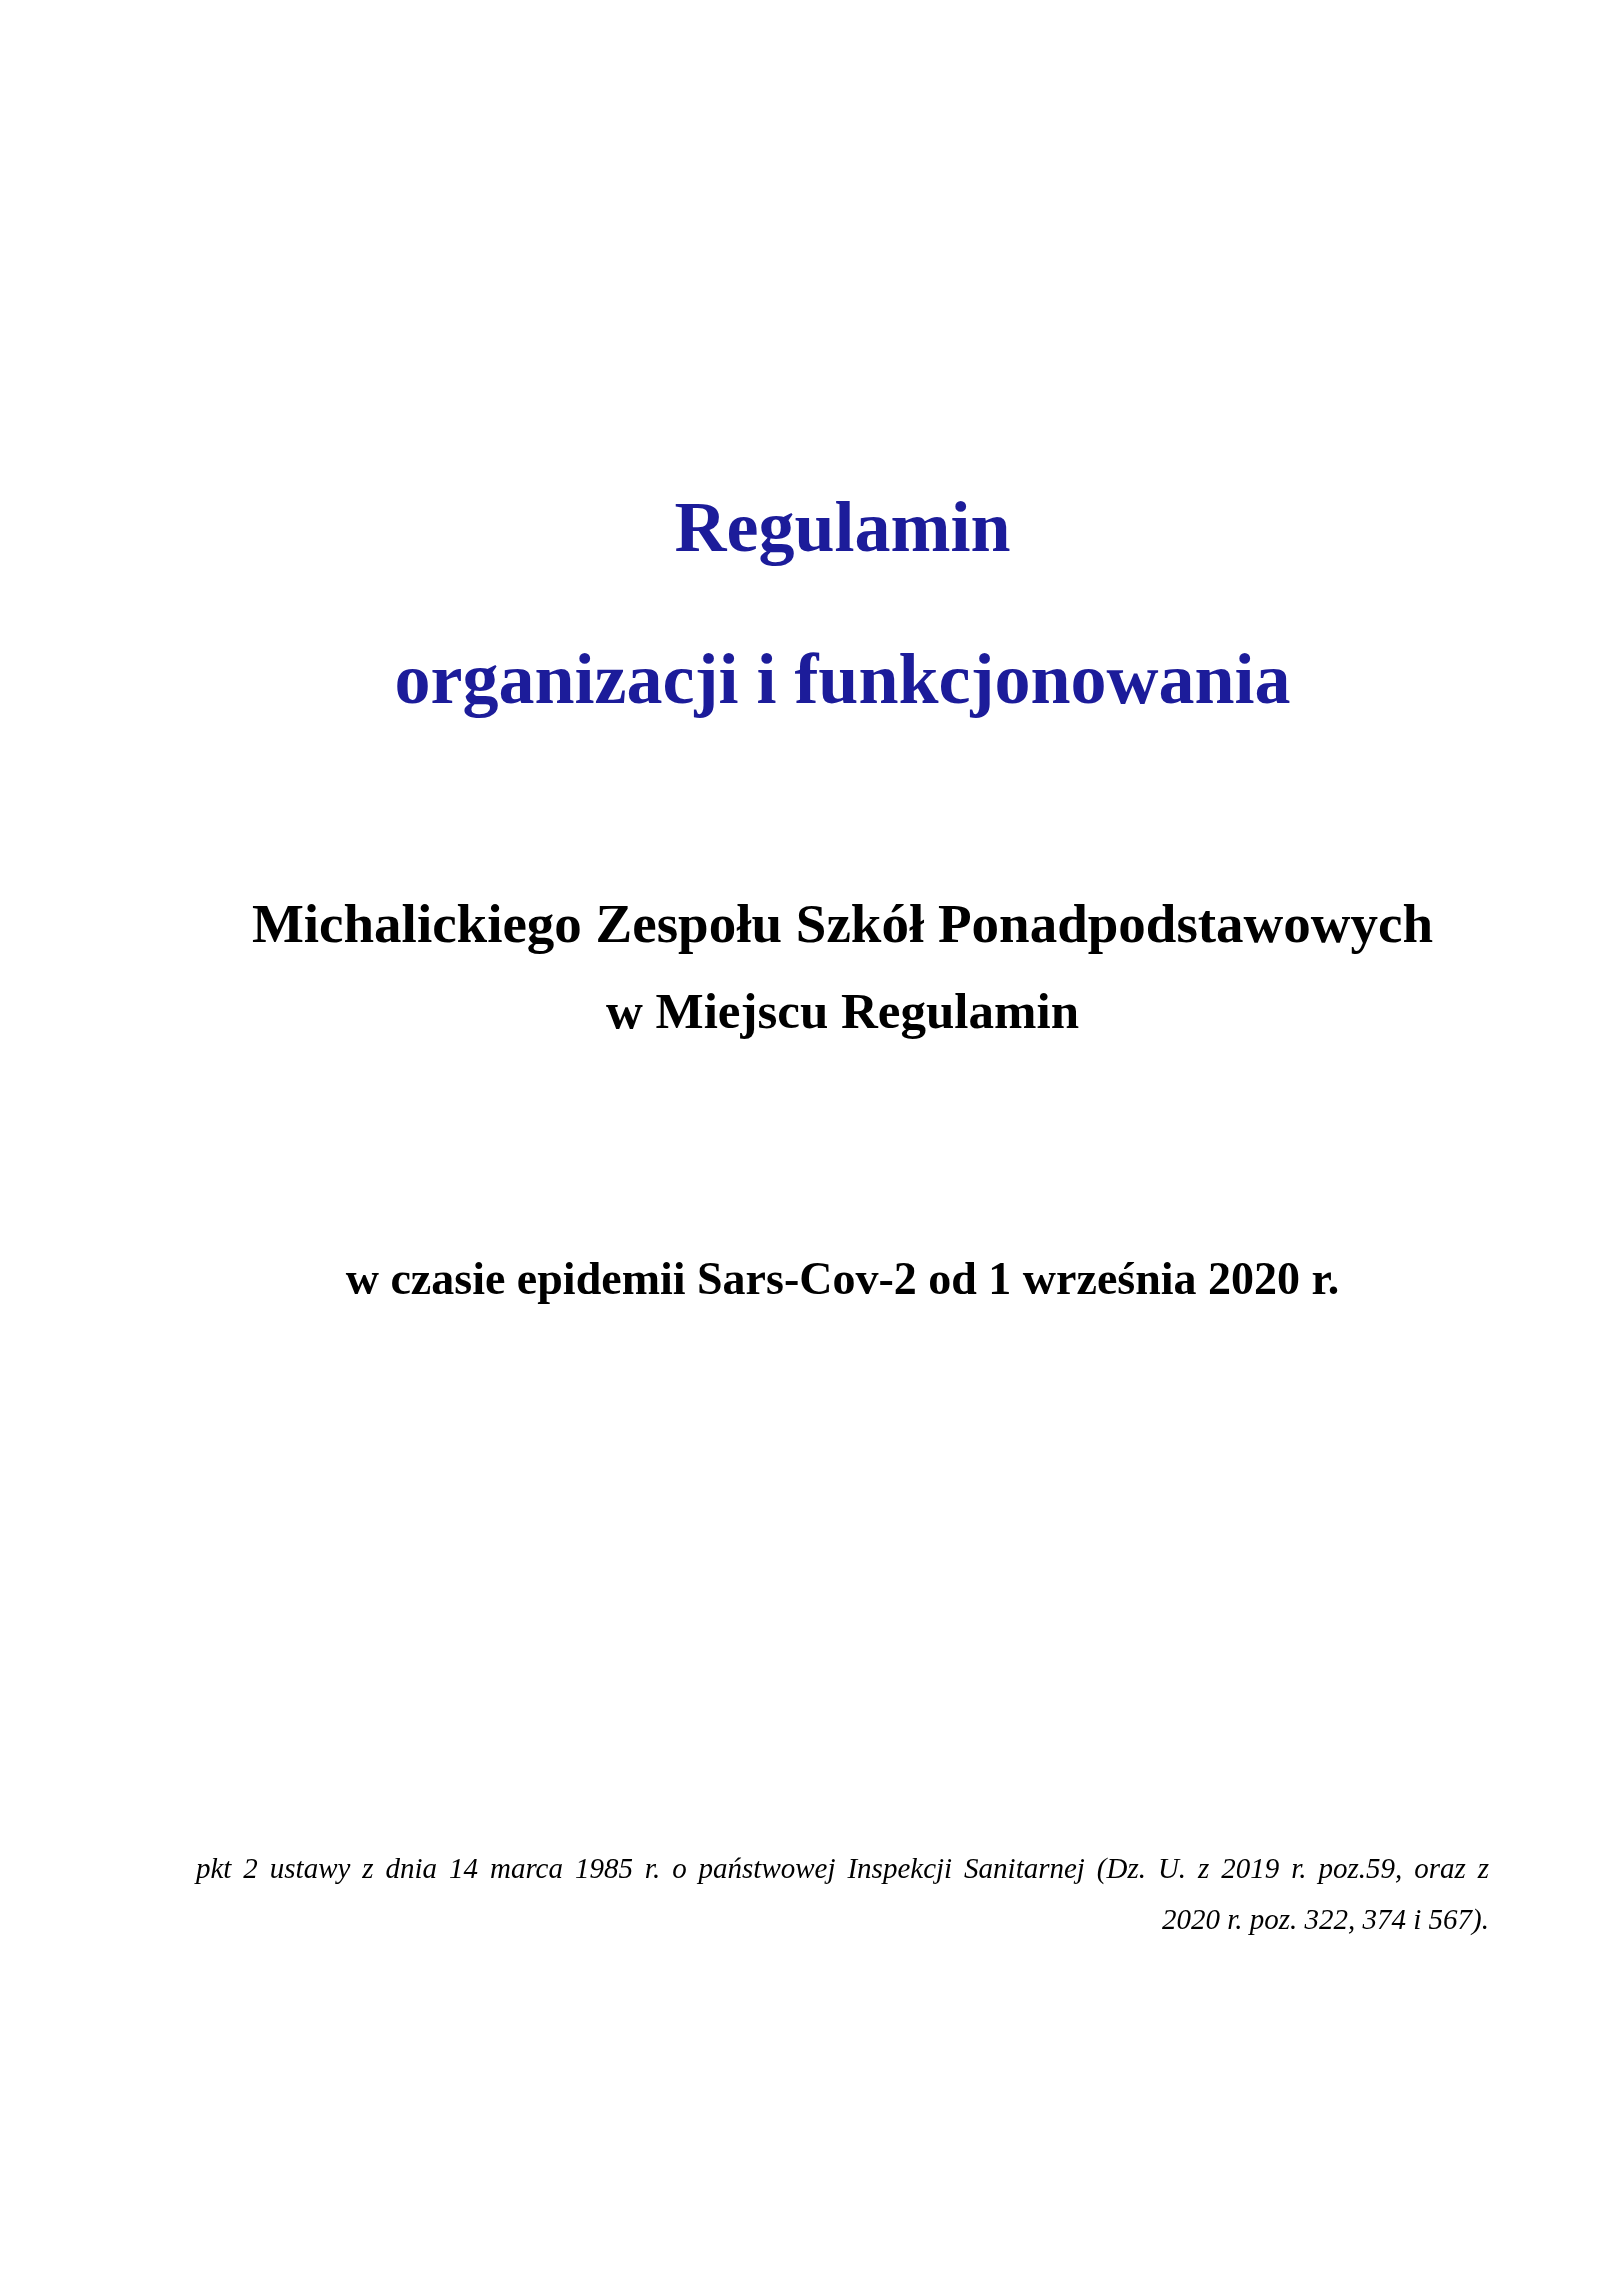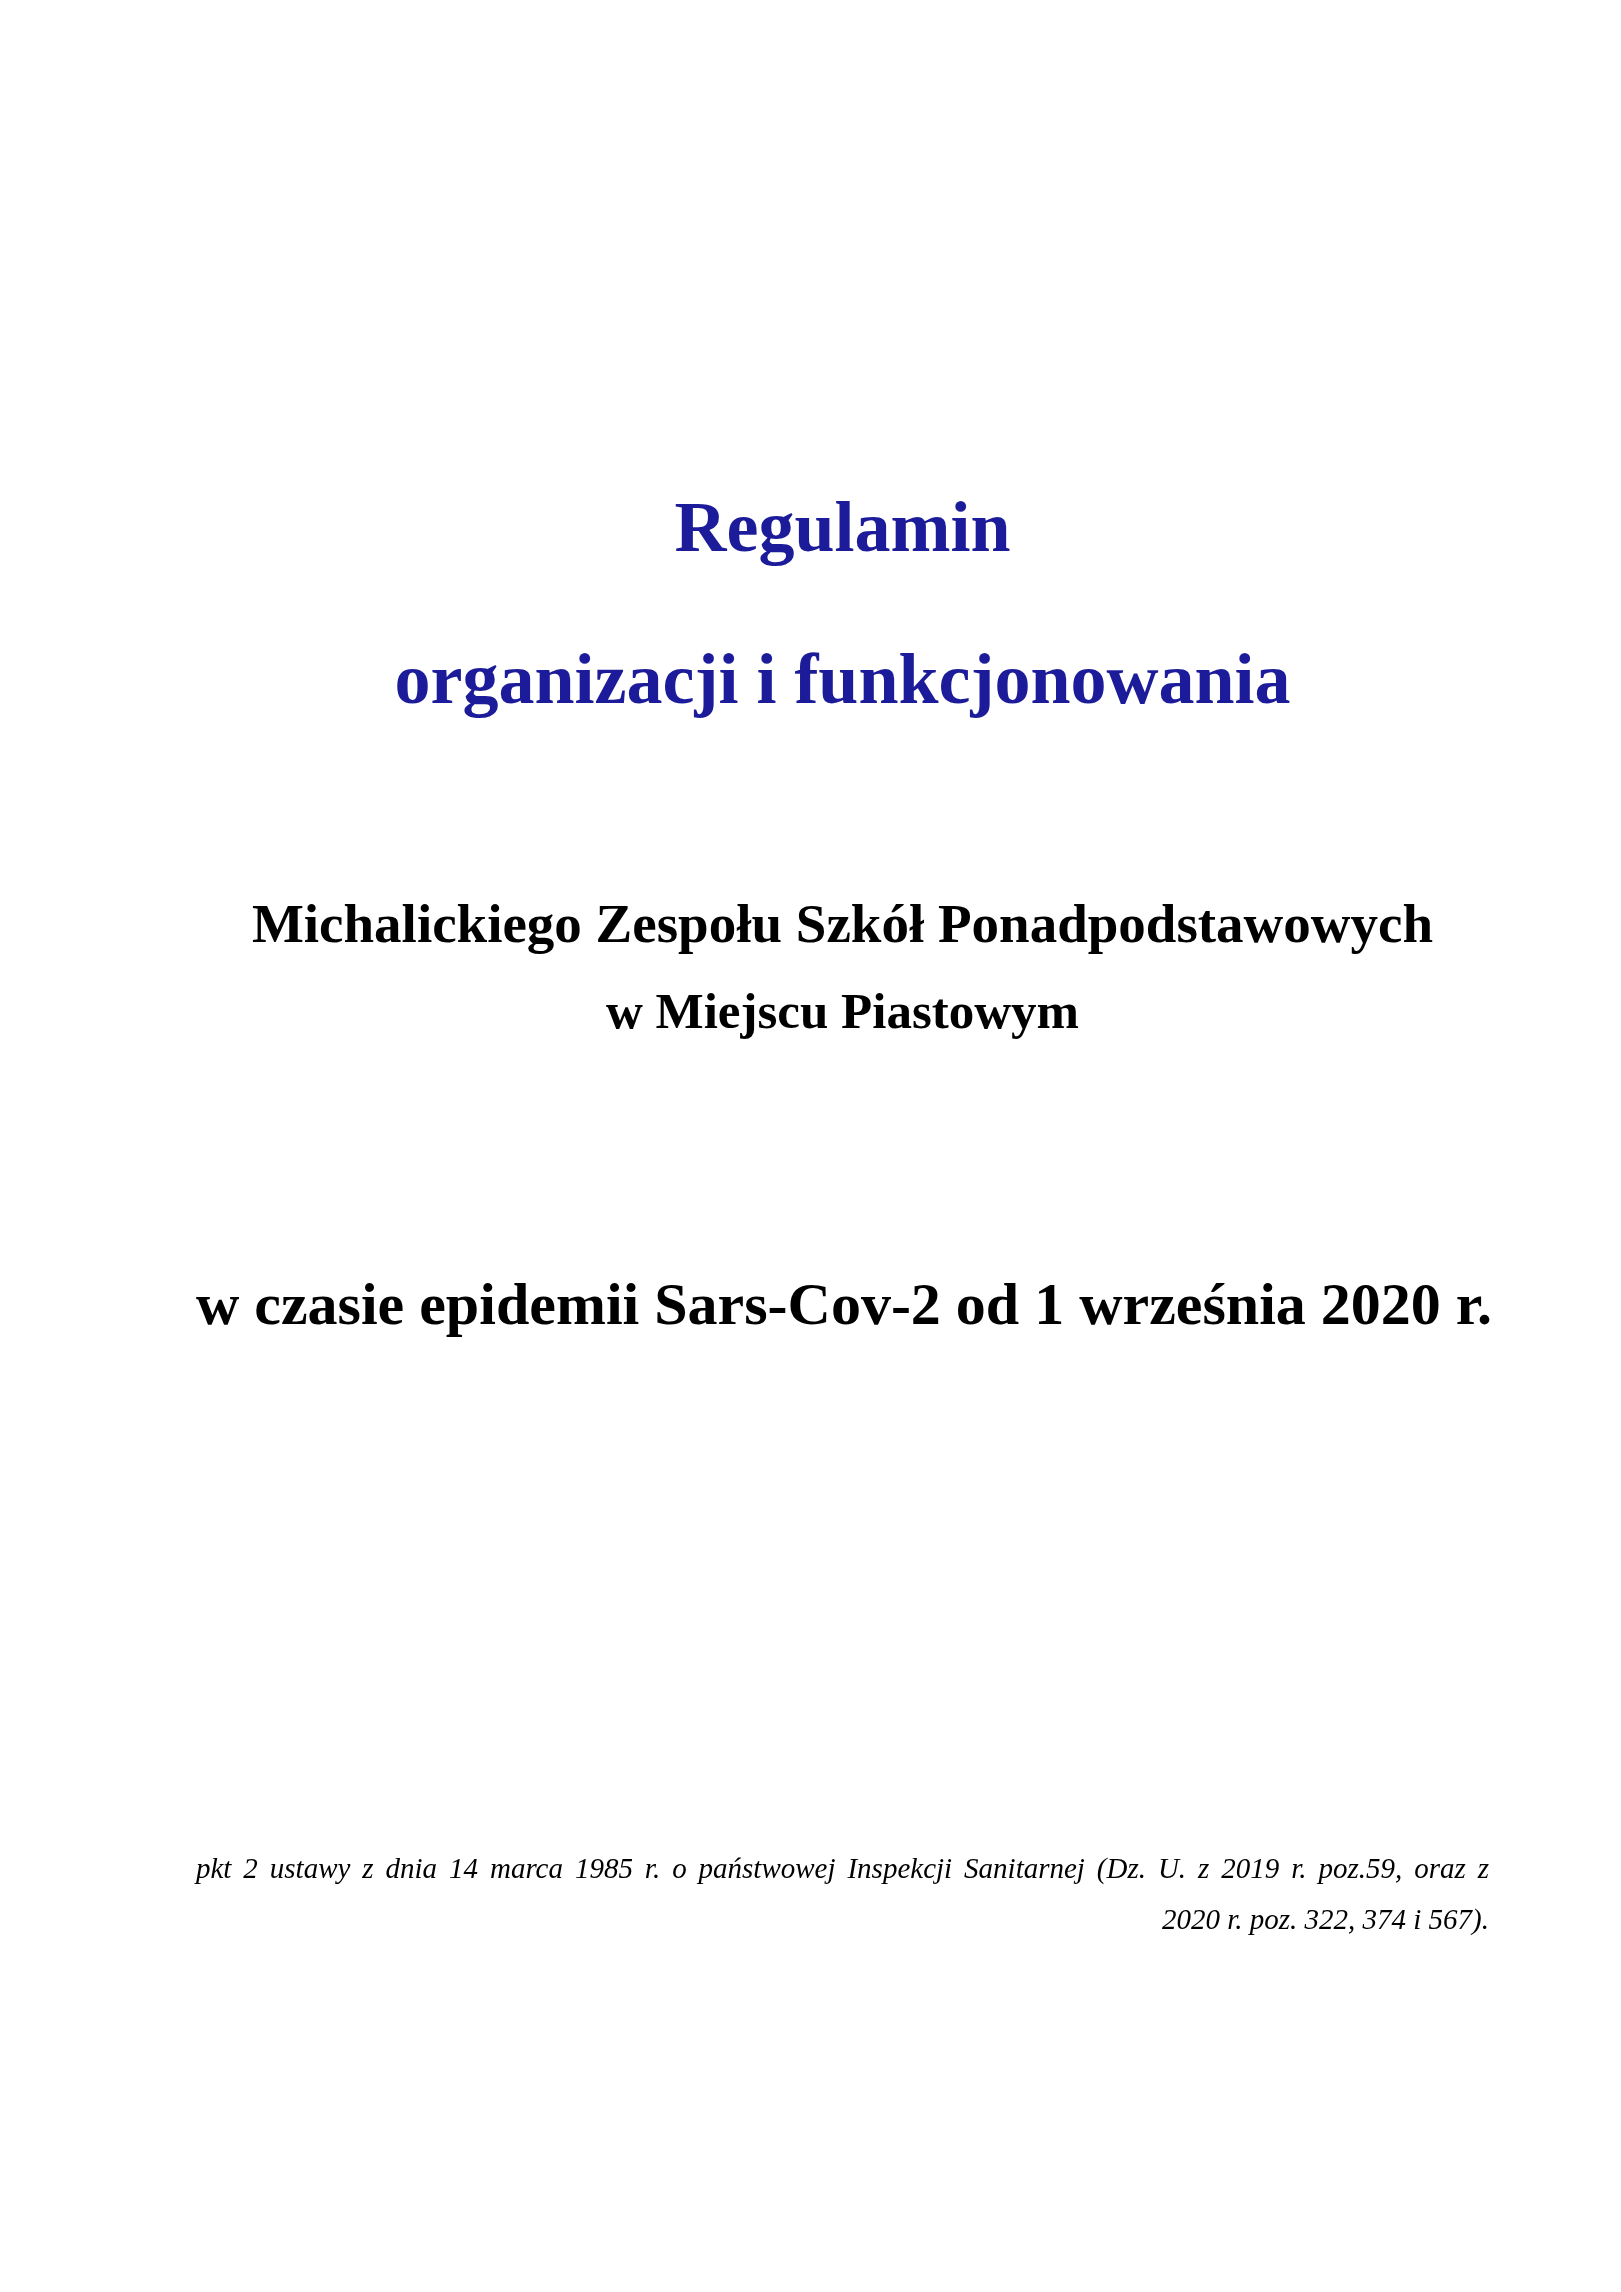--- a/index.html
+++ b/index.html
@@ -41,27 +41,26 @@
     top: 986px;
     font-size: 51px;
     font-weight: bold;
     line-height: 1;
     text-align: center;
     color: #000000;
     white-space: nowrap;
   }
   .period-line {
     top: 1256px;
-    font-size: 60px;
+    font-size: 46px;
     font-weight: bold;
     line-height: 1;
     text-align: center;
     color: #000000;
     white-space: nowrap;
-    margin-top: 18px;
   }
   .legal-note {
     top: 1843px;
     font-size: 29px;
     font-style: italic;
     color: #000000;
     line-height: 51px;
   }
   .legal-note .justified {
     text-align: justify;
@@ -75,21 +74,21 @@
 <body>
 
 <div class="page">
 
   <div class="abs title-line" style="top: 491px; color: rgb(28, 28, 154);">Regulamin</div>
 
   <div class="abs title-line" style="top: 643px; color: rgb(28, 28, 154);">organizacji i funkcjonowania</div>
 
   <div class="abs inst-line-1">Michalickiego Zespołu Szkół Ponadpodstawowych</div>
 
-  <div class="abs inst-line-2">w Miejscu Piastowym</div>
+  <div class="abs inst-line-2">w Miejscu Regulamin</div>
 
   <div class="abs period-line">w czasie epidemii Sars-Cov-2 od 1 września 2020 r.</div>
 
   <div class="abs legal-note">
     <div class="justified">pkt 2 ustawy z dnia 14 marca 1985 r. o państwowej Inspekcji Sanitarnej (Dz. U. z 2019 r. poz.59, oraz z</div>
     <div class="last-line">2020 r. poz. 322, 374 i 567).</div>
   </div>
 
 </div>
 

